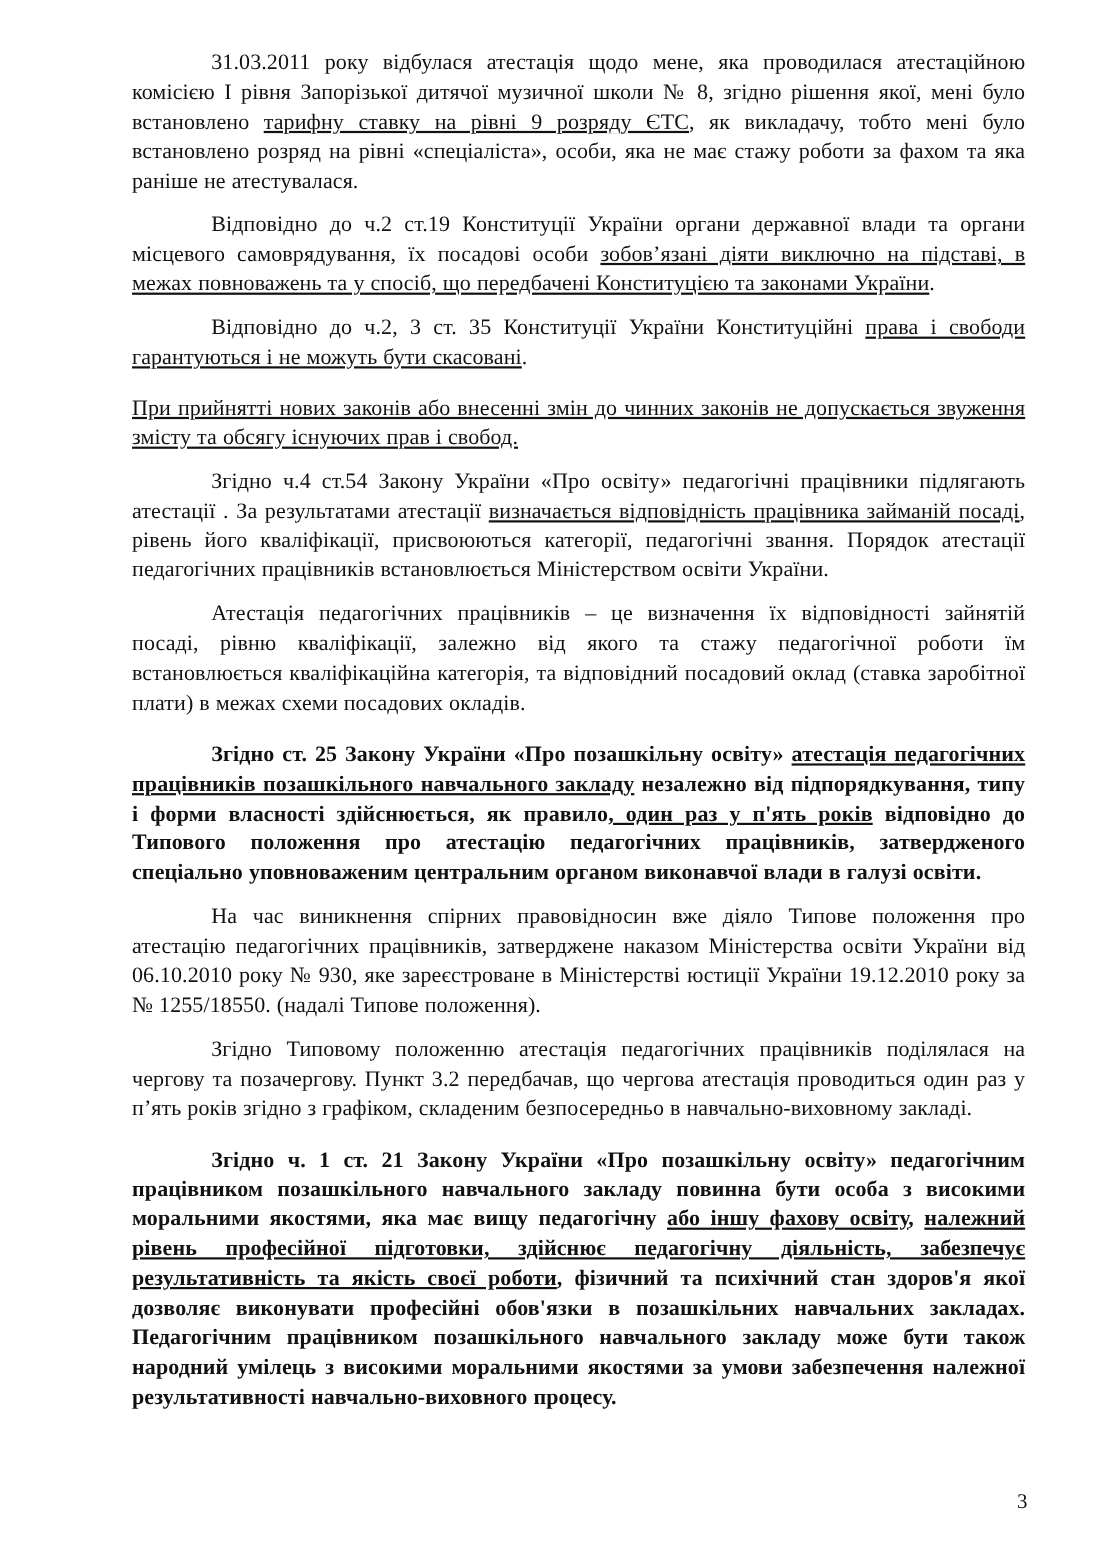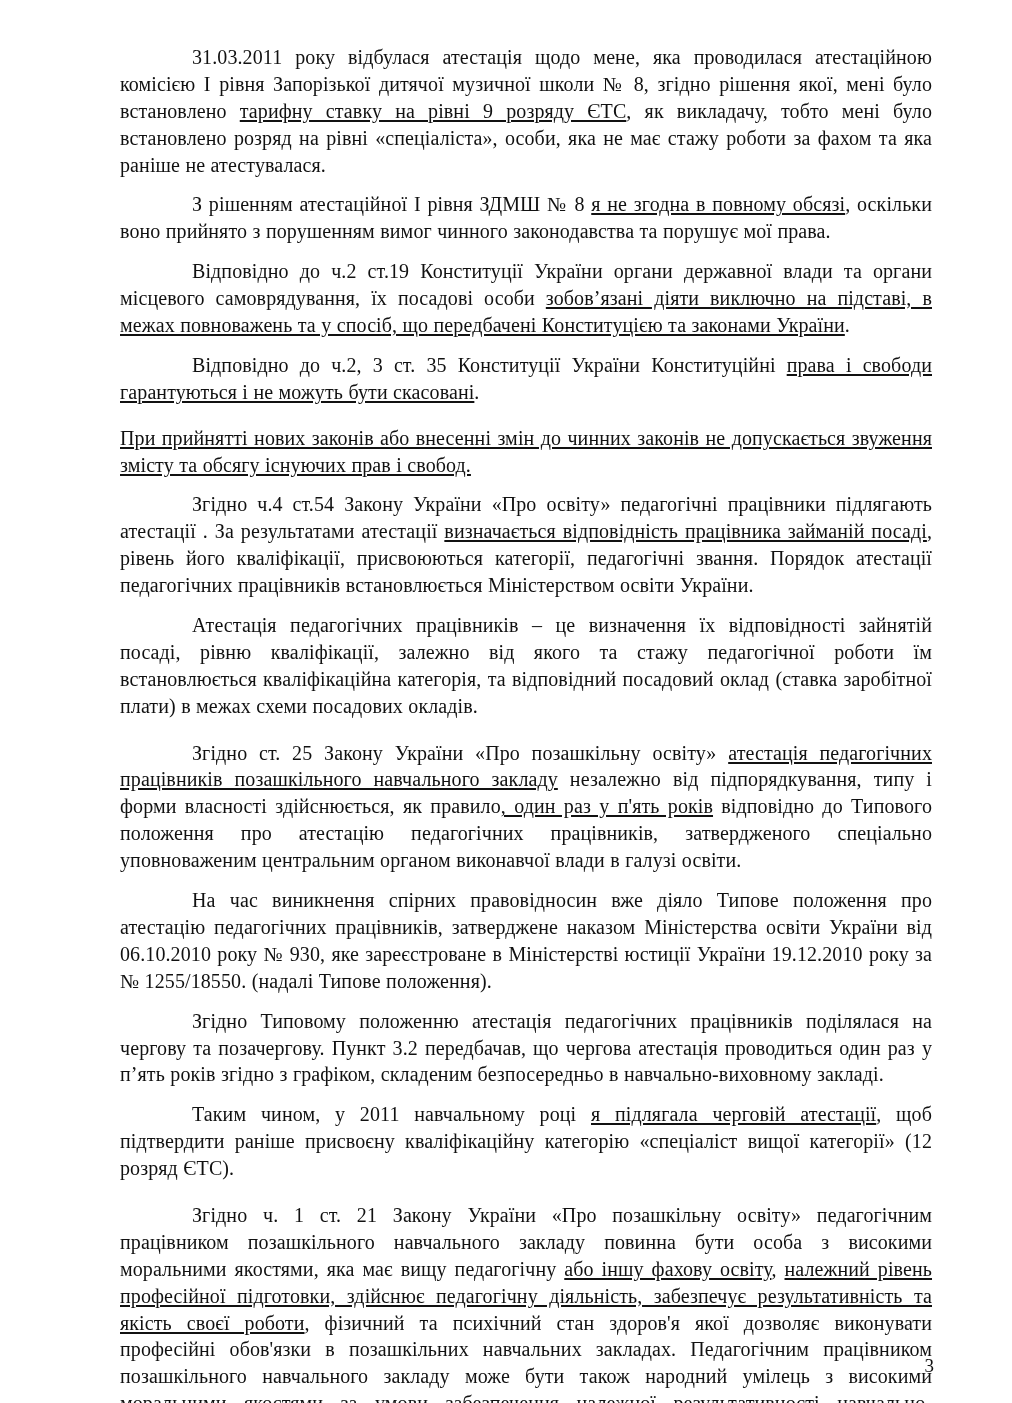--- a/index.html
+++ b/index.html
@@ -27,20 +27,21 @@
     line-height: 1.345;
     text-align: justify;
     text-justify: inter-word;
     margin: 0 0 13px 0;
     text-indent: 72px;
     letter-spacing: 0.1px;
     word-spacing: 0.3px;
   }
   .para.gap-top {
     margin-top: 20px;
+    font-weight: bold;
   }
   .para.noindent {
     text-indent: 0;
     margin-top: 19px;
   }
   .u {
     text-decoration: underline;
     text-underline-offset: 2px;
   }
   .page-number {
@@ -50,26 +51,24 @@
     font-size: 19px;
     font-family: "Liberation Serif", serif;
   }
 </style>
 </head>
 <body>
 
 <div class="page">
   <div id="body-text">
       <div class="para"><span>31.03.2011 року відбулася атестація щодо мене, яка проводилася атестаційною комісією І рівня Запорізької дитячої музичної школи № 8, згідно рішення якої, мені було встановлено </span><span class="u">тарифну ставку на рівні 9 розряду ЄТС</span><span>, як викладачу, тобто мені було встановлено розряд на рівні «спеціаліста», особи, яка не має стажу роботи за фахом та яка раніше не атестувалася.</span></div>
-      <div class="para"><span>З рішенням атестаційної І рівня ЗДМШ № 8 </span><span class="u">я не згодна в повному обсязі</span><span>, оскільки воно прийнято з порушенням вимог чинного законодавства та порушує мої права.</span></div>
       <div class="para"><span>Відповідно до ч.2 ст.19 Конституції України органи державної влади та органи місцевого самоврядування, їх посадові особи </span><span class="u">зобов’язані діяти виключно на підставі, в межах повноважень та у спосіб, що передбачені Конституцією та законами України</span><span>.</span></div>
       <div class="para"><span>Відповідно до ч.2, 3 ст. 35 Конституції України Конституційні </span><span class="u">права і свободи гарантуються і не можуть бути скасовані</span><span>.</span></div>
       <div class="para noindent"><span class="u">При прийнятті нових законів або внесенні змін до чинних законів не допускається звуження змісту та обсягу існуючих прав і свобод.</span></div>
       <div class="para"><span>Згідно ч.4 ст.54 Закону України «Про освіту» педагогічні працівники підлягають атестації . За результатами атестації </span><span class="u">визначається відповідність працівника займаній посаді</span><span>, рівень його кваліфікації, присвоюються категорії, педагогічні звання. Порядок атестації педагогічних працівників встановлюється Міністерством освіти України.</span></div>
       <div class="para"><span>Атестація педагогічних працівників – це визначення їх відповідності зайнятій посаді, рівню кваліфікації, залежно від якого та стажу педагогічної роботи їм встановлюється кваліфікаційна категорія, та відповідний посадовий оклад (ставка заробітної плати) в межах схеми посадових окладів.</span></div>
       <div class="para gap-top"><span>Згідно ст. 25 Закону України «Про позашкільну освіту» </span><span class="u">атестація педагогічних працівників позашкільного навчального закладу</span><span> незалежно від підпорядкування, типу і форми власності здійснюється, як правило</span><span class="u">, один раз у п'ять років</span><span> відповідно до Типового положення про атестацію педагогічних працівників, затвердженого спеціально уповноваженим центральним органом виконавчої влади в галузі освіти.</span></div>
       <div class="para"><span>На час виникнення спірних правовідносин вже діяло Типове положення про атестацію педагогічних працівників, затверджене наказом Міністерства освіти України від 06.10.2010 року № 930, яке зареєстроване в Міністерстві юстиції України 19.12.2010 року за № 1255/18550. (надалі Типове положення).</span></div>
       <div class="para"><span>Згідно Типовому положенню атестація педагогічних працівників поділялася на чергову та позачергову. Пункт 3.2 передбачав, що чергова атестація проводиться один раз у п’ять років згідно з графіком, складеним безпосередньо в навчально-виховному закладі.</span></div>
-      <div class="para"><span>Таким чином, у 2011 навчальному році </span><span class="u">я підлягала черговій атестації</span><span>, щоб підтвердити раніше присвоєну кваліфікаційну категорію «спеціаліст вищої категорії» (12 розряд ЄТС).</span></div>
       <div class="para gap-top"><span>Згідно ч. 1 ст. 21 Закону України «Про позашкільну освіту» педагогічним працівником позашкільного навчального закладу повинна бути особа з високими моральними якостями, яка має вищу педагогічну </span><span class="u">або іншу фахову освіту</span><span>, </span><span class="u">належний рівень професійної підготовки, здійснює педагогічну діяльність, забезпечує результативність та якість своєї роботи</span><span>, фізичний та психічний стан здоров'я якої дозволяє виконувати професійні обов'язки в позашкільних навчальних закладах. Педагогічним працівником позашкільного навчального закладу може бути також народний умілець з високими моральними якостями за умови забезпечення належної результативності навчально-виховного процесу.</span></div>
     </div>
   <div class="page-number">3</div>
 </div>
 
 </body></html>

